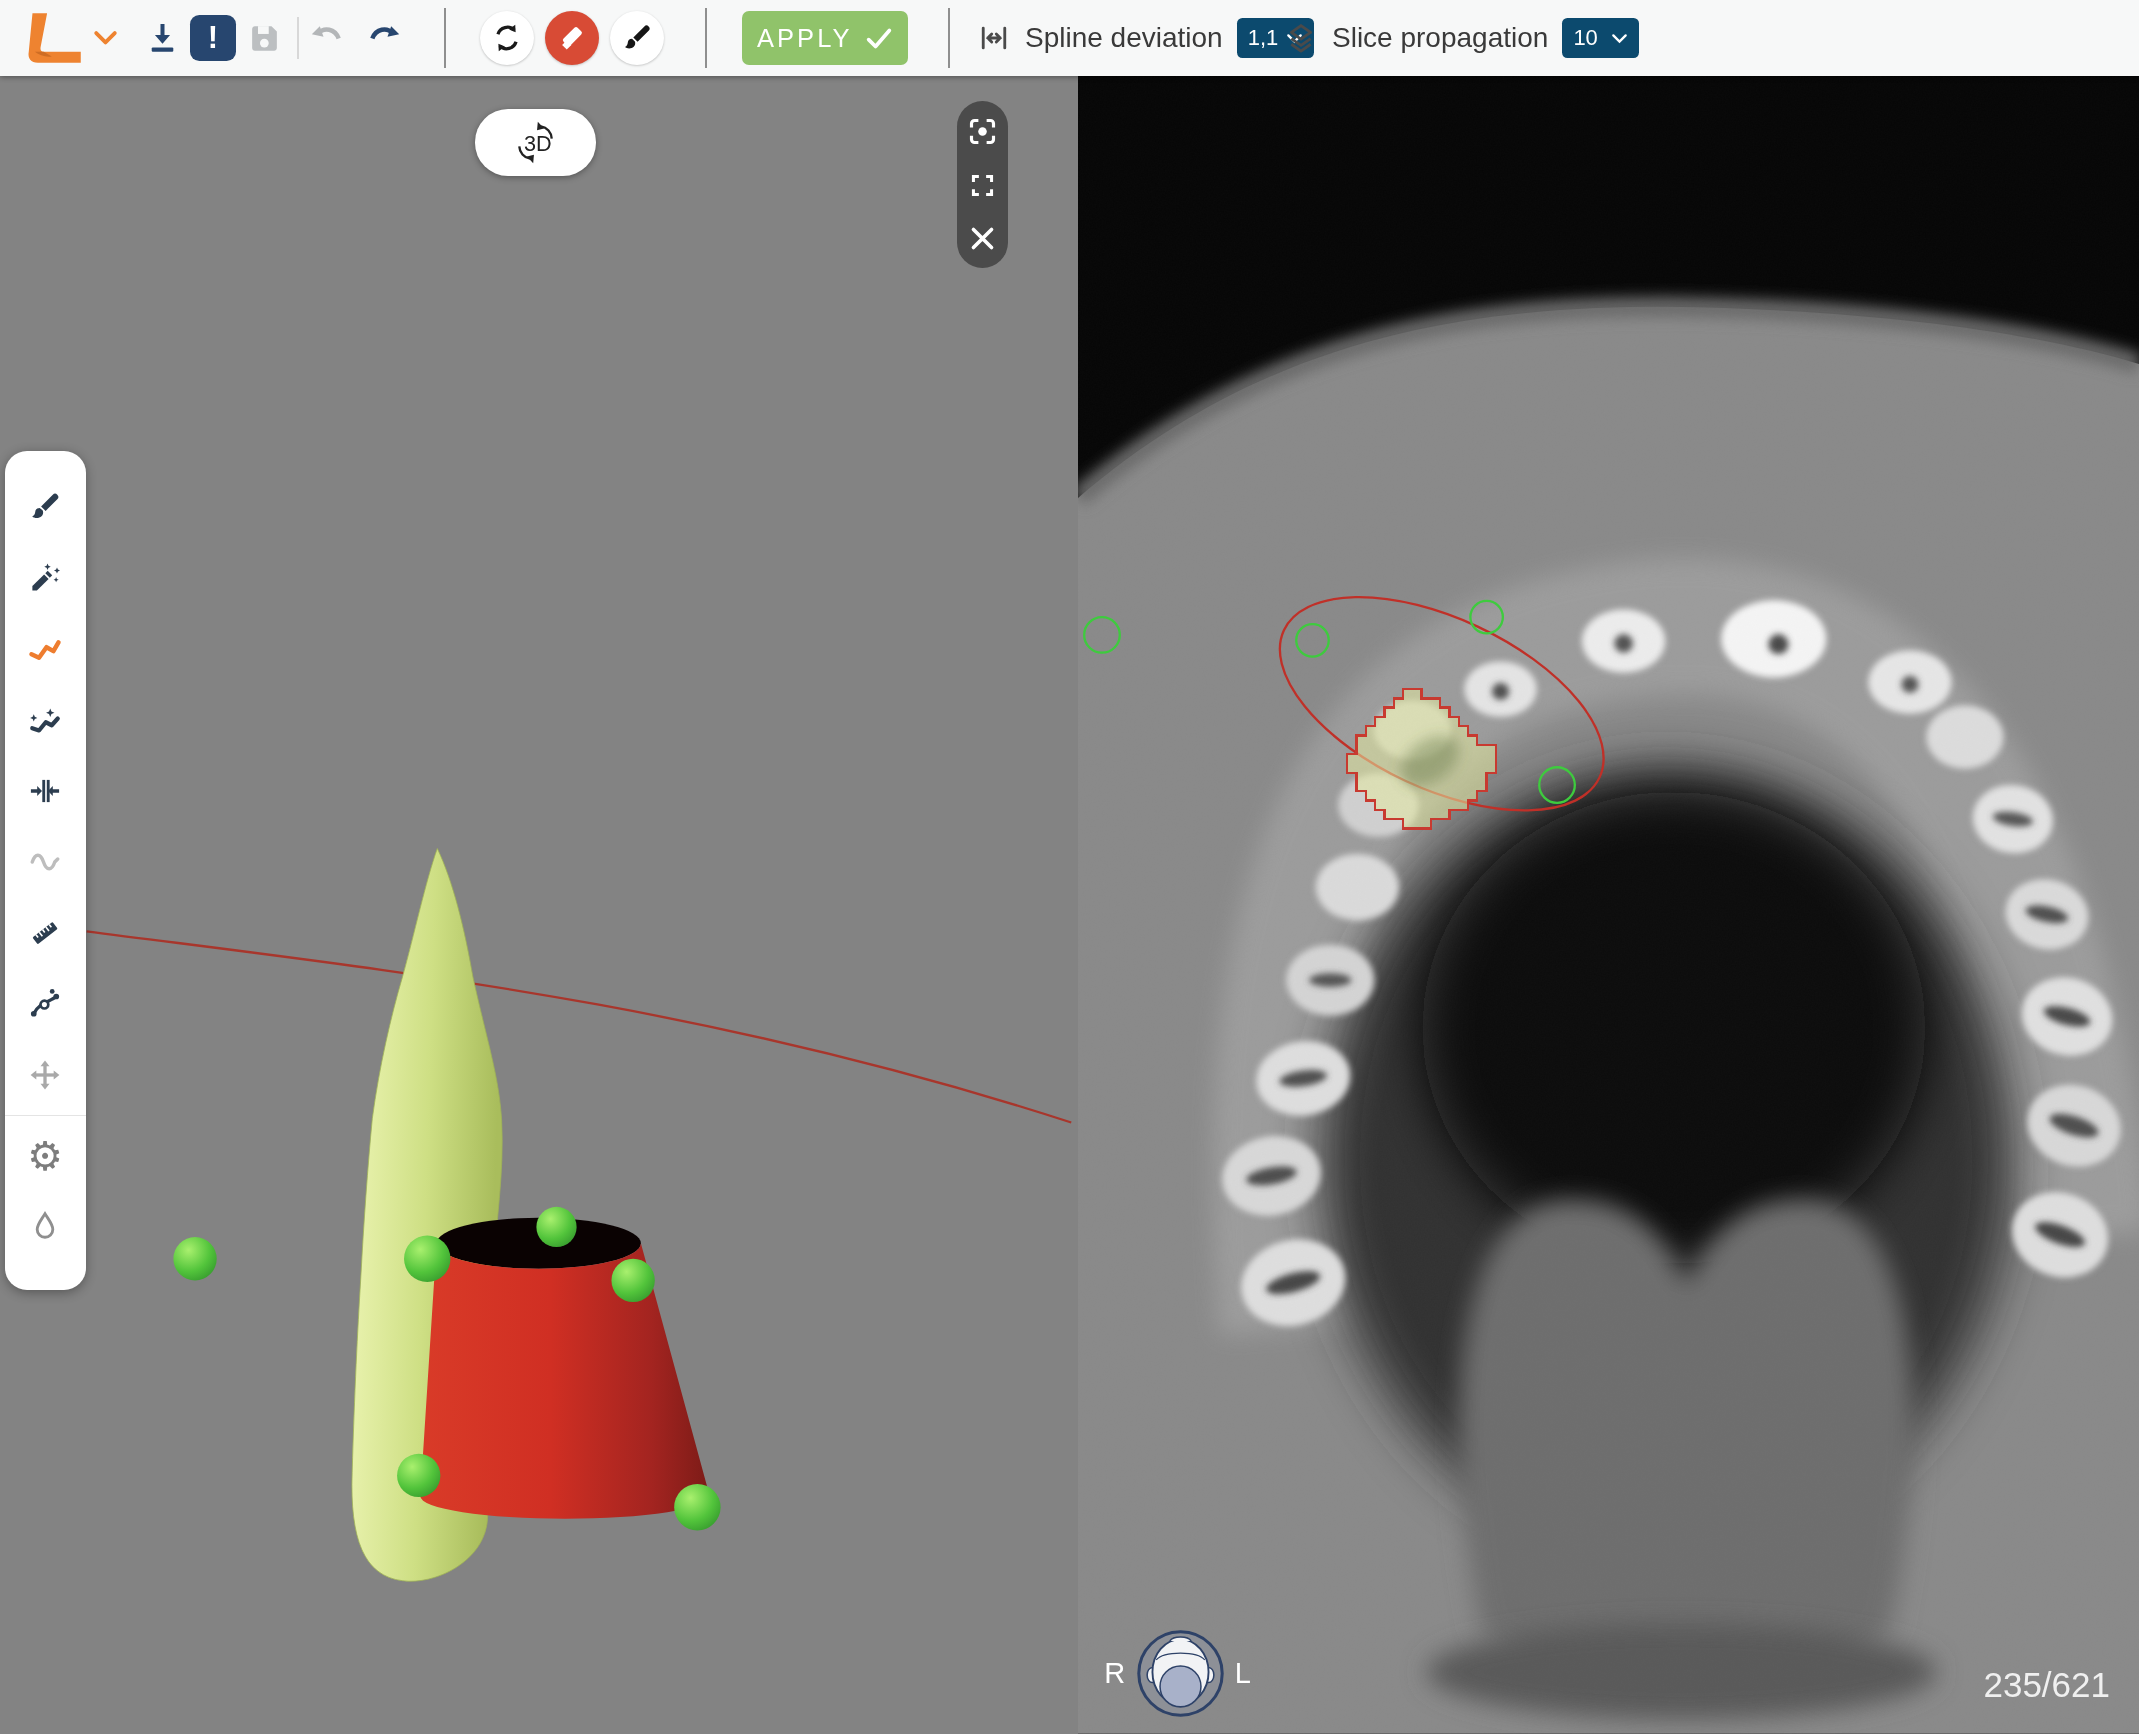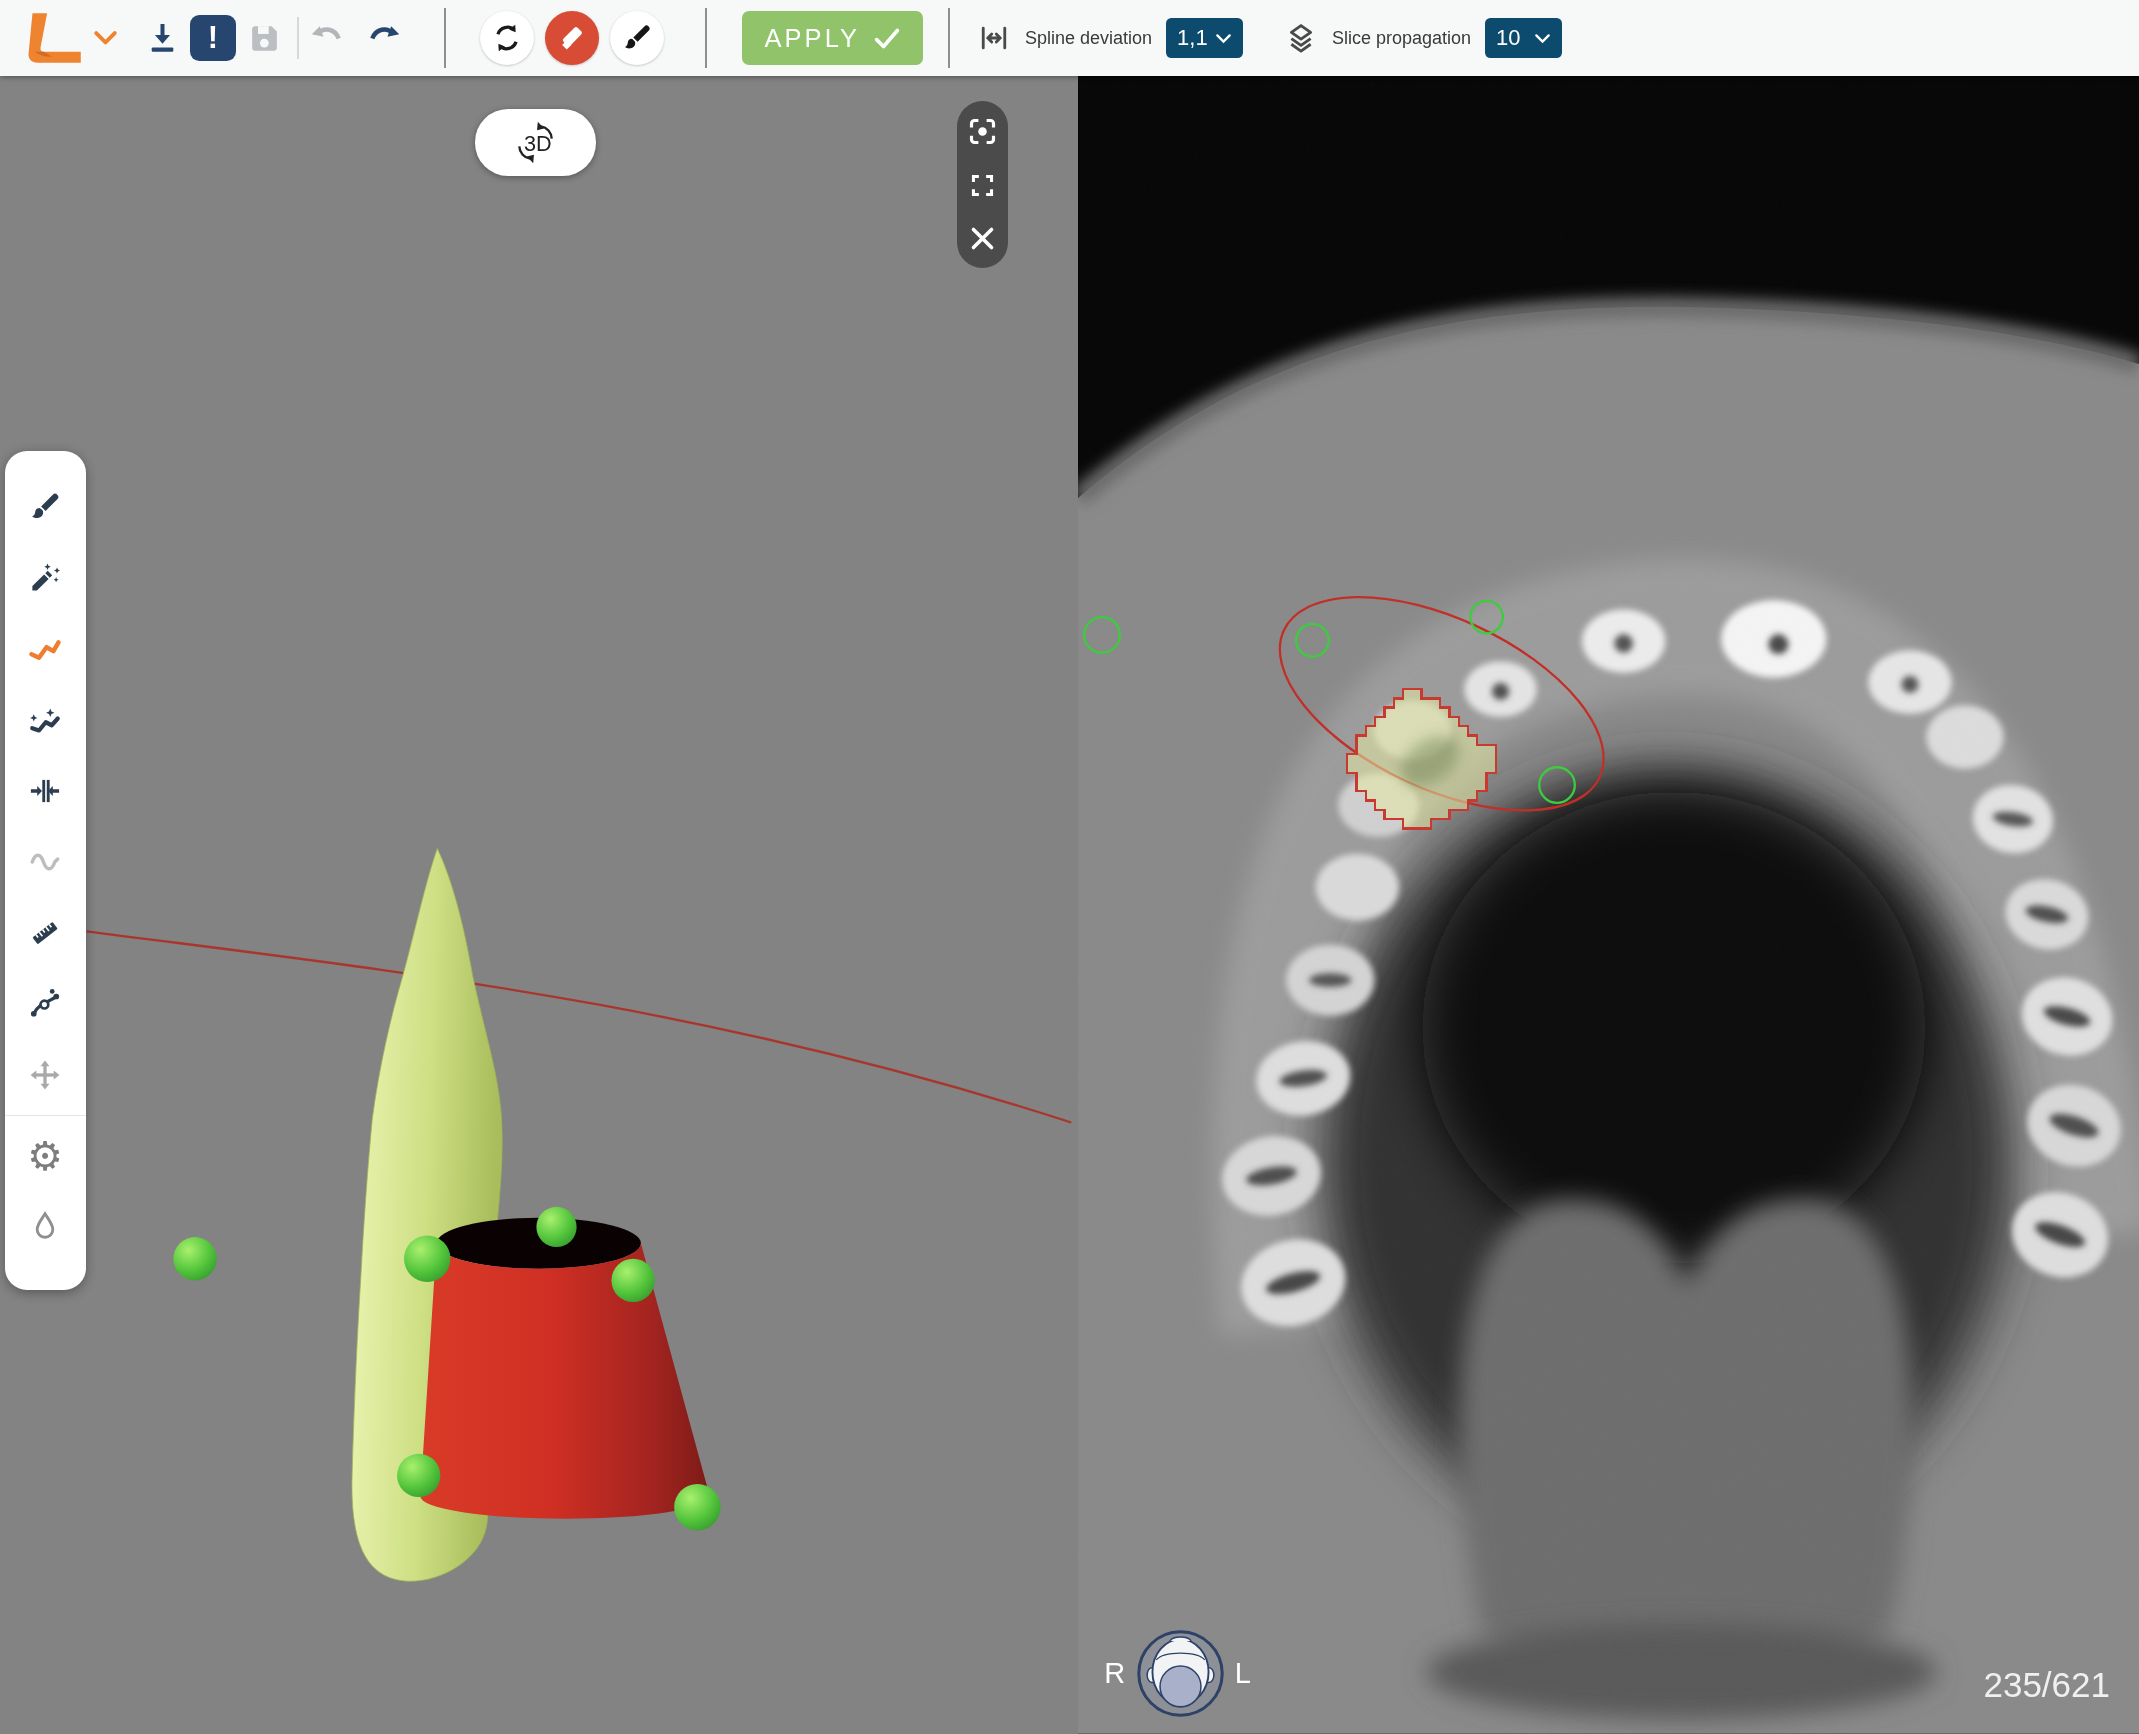--- a/index.html
+++ b/index.html
@@ -9,23 +9,23 @@
   
   .toolbar{position:absolute;left:0;top:0;width:2140px;height:76px;background:#f7f8f8;z-index:50;box-shadow:0 2.3px 5.4px rgba(0,0,0,.38);}
   .toolbar .abs{position:absolute;top:0;height:76px;display:flex;align-items:center;}
   .tb-divider{position:absolute;top:7.7px;height:60px;width:1.5px;background:#8f8f8f;}
   .tb-divider.small{top:17px;height:42px;background:#d8d8d8;}
   .icon-btn{display:flex;align-items:center;justify-content:center;cursor:pointer;background:none;border:none;padding:0;}
   .circle-btn{width:54px;height:54px;border-radius:50%;display:flex;align-items:center;justify-content:center;border:none;cursor:pointer;box-shadow:0 0.8px 2.3px rgba(0,0,0,.22);}
   .circle-white{background:#ffffff;}
   .circle-red{background:#d84b35;}
   .report-badge{width:46px;height:46px;border-radius:9.3px;background:#27466f;color:#fff;font-size:31px;font-weight:bold;display:flex;align-items:center;justify-content:center;}
-  .apply-btn{width:181px;height:54px;border-radius:7px;background:#90c36a;border:none;color:#fff;font-size:25.5px;letter-spacing:3.1px;display:flex;align-items:center;justify-content:center;gap:12.4px;cursor:pointer;font-family:"Liberation Sans",sans-serif;}
+  .apply-btn{width:166px;height:54px;border-radius:7px;background:#90c36a;border:none;color:#fff;font-size:25.5px;letter-spacing:3.1px;display:flex;align-items:center;justify-content:center;gap:12.4px;cursor:pointer;font-family:"Liberation Sans",sans-serif;}
   .param-group{display:flex;align-items:center;gap:14px;}
-  .param-label{font-size:18px;color:#3a3a3a;white-space:nowrap;}
+  .param-label{font-size:28px;color:#3a3a3a;white-space:nowrap;}
   .dropdown{min-width:77px;height:40px;border-radius:5.4px;background:#0c4a6e;color:#fff;display:flex;align-items:center;justify-content:space-between;padding:0 11px;font-size:22px;cursor:pointer;border:none;gap:7.7px;}
 
   
   .workspace{position:absolute;left:0;top:76px;width:2140px;height:1658px;}
   .panel-3d{position:absolute;left:0;top:0;width:1280px;height:1658px;background:#838383;overflow:hidden;}
   .panel-ct{position:absolute;left:1078px;top:0;width:1061px;height:1658px;background:#050505;overflow:hidden;}
   .scene{position:absolute;left:0;top:0;}
 
   
   .rotate3d-btn{position:absolute;left:475px;top:33px;width:121px;height:67px;background:#fff;border:none;border-radius:33px;box-shadow:0 1.5px 6.2px rgba(0,0,0,.35);cursor:pointer;display:flex;align-items:center;justify-content:center;}

